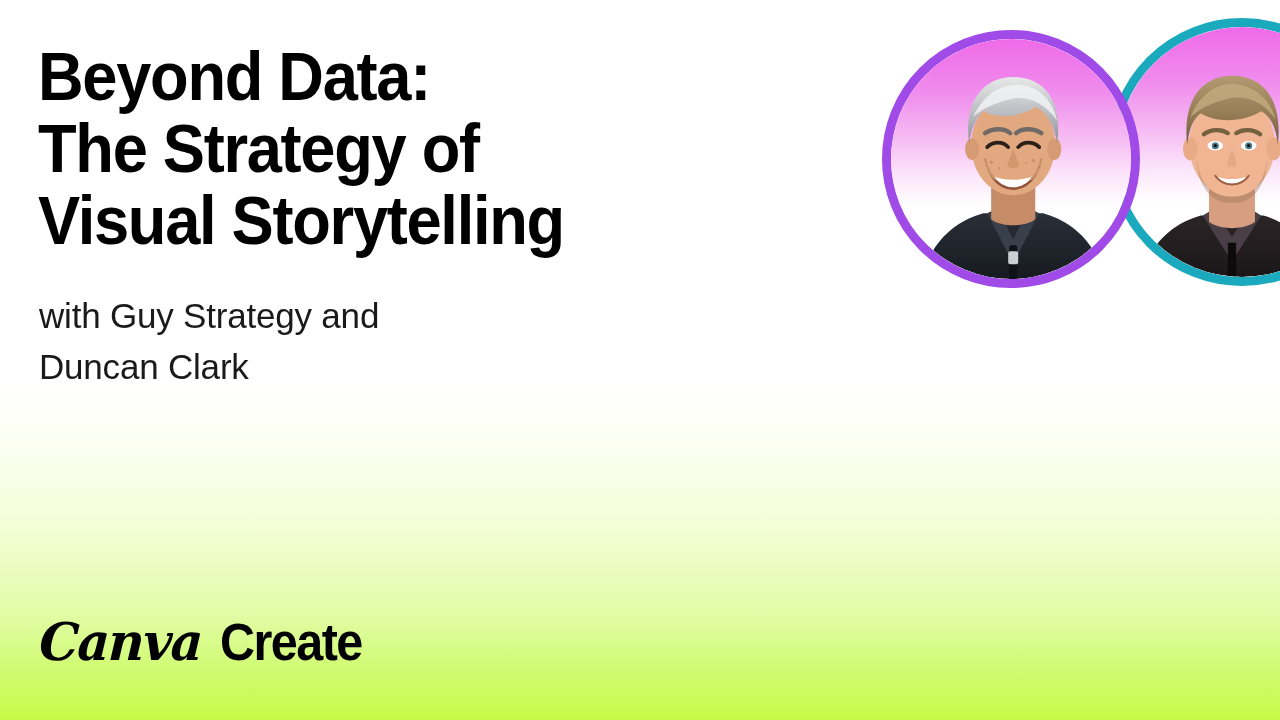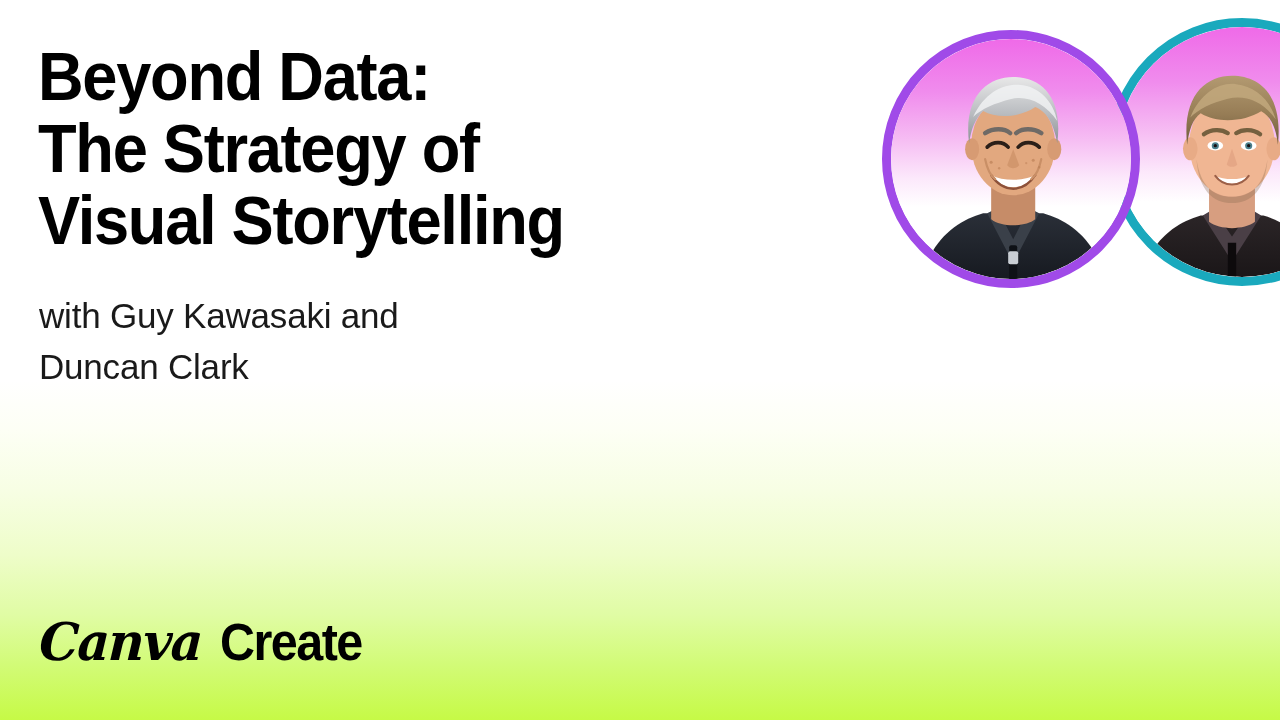--- a/index.html
+++ b/index.html
@@ -284,21 +284,21 @@
     </div>
 
   </div>
 
   <div class="content">
 
     <h1 class="title">Beyond Data:
 The Strategy of
 Visual Storytelling</h1>
 
-    <p class="subtitle">with Guy Kawasaki and
+    <p class="subtitle">with Guy Strategy and
 Duncan Clark</p>
 
     <div class="logo">
       <span class="logo-canva">Canva</span>
       <span class="logo-create">Create</span>
     </div>
 
   </div>
 
 </div>

